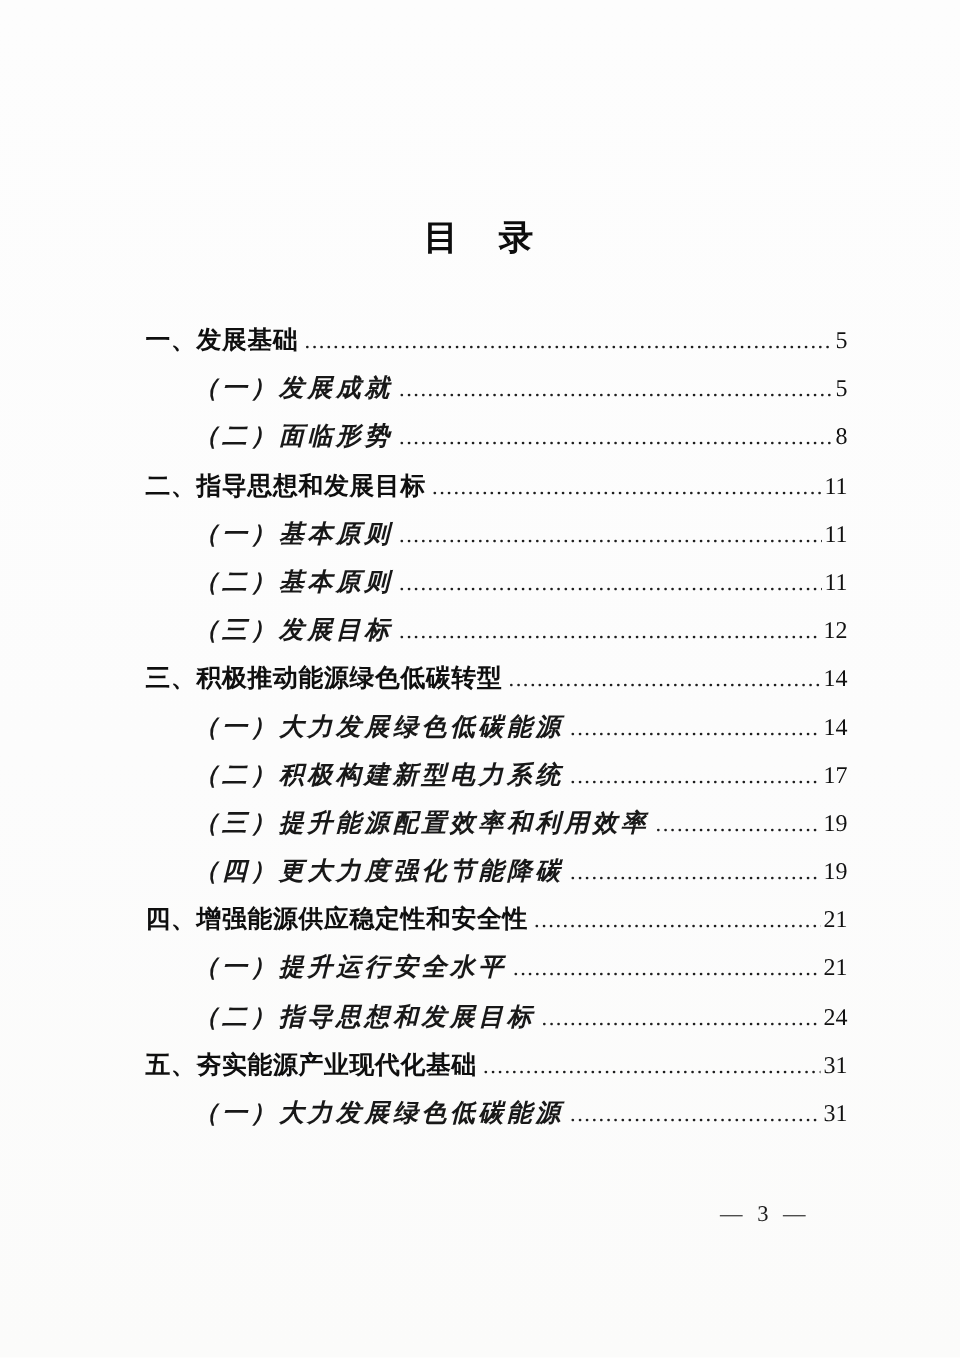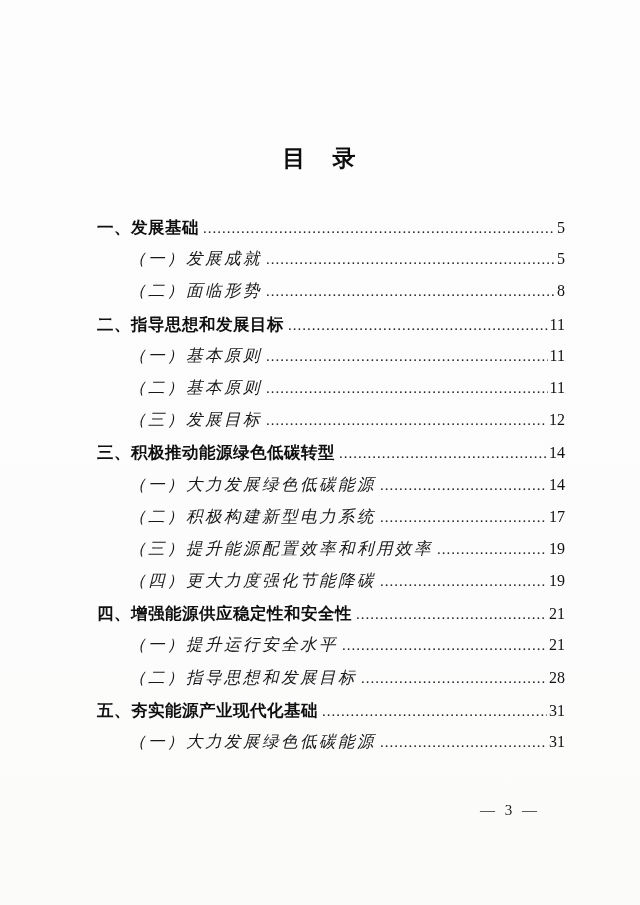--- a/index.html
+++ b/index.html
@@ -37,20 +37,21 @@
   }
   .toc-row {
     display: flex;
     align-items: baseline;
     height: 32.2px;
     line-height: 32.2px;
     white-space: nowrap;
   }
   .toc-row .label {
     flex: 0 0 auto;
+    font-weight: bold;
   }
   .toc-row.lvl1 .label {
     font-family: "Liberation Sans", "DejaVu Sans", sans-serif;
     font-weight: 700;
     font-size: 16.5px;
     letter-spacing: 0.5px;
     color: #0f0f0f;
   }
   .toc-row.lvl2 {
     padding-left: 32px;
@@ -170,21 +171,21 @@
       <span class="pagenum">21</span>
     </div>
       <div class="toc-row lvl2">
       <span class="label">（一）提升运行安全水平</span>
       <span class="leader"></span>
       <span class="pagenum">21</span>
     </div>
       <div class="toc-row lvl2">
       <span class="label">（二）指导思想和发展目标</span>
       <span class="leader"></span>
-      <span class="pagenum">28</span>
+      <span class="pagenum">24</span>
     </div>
       <div class="toc-row lvl1">
       <span class="label">五、夯实能源产业现代化基础</span>
       <span class="leader"></span>
       <span class="pagenum">31</span>
     </div>
       <div class="toc-row lvl2">
       <span class="label">（一）大力发展绿色低碳能源</span>
       <span class="leader"></span>
       <span class="pagenum">31</span>

